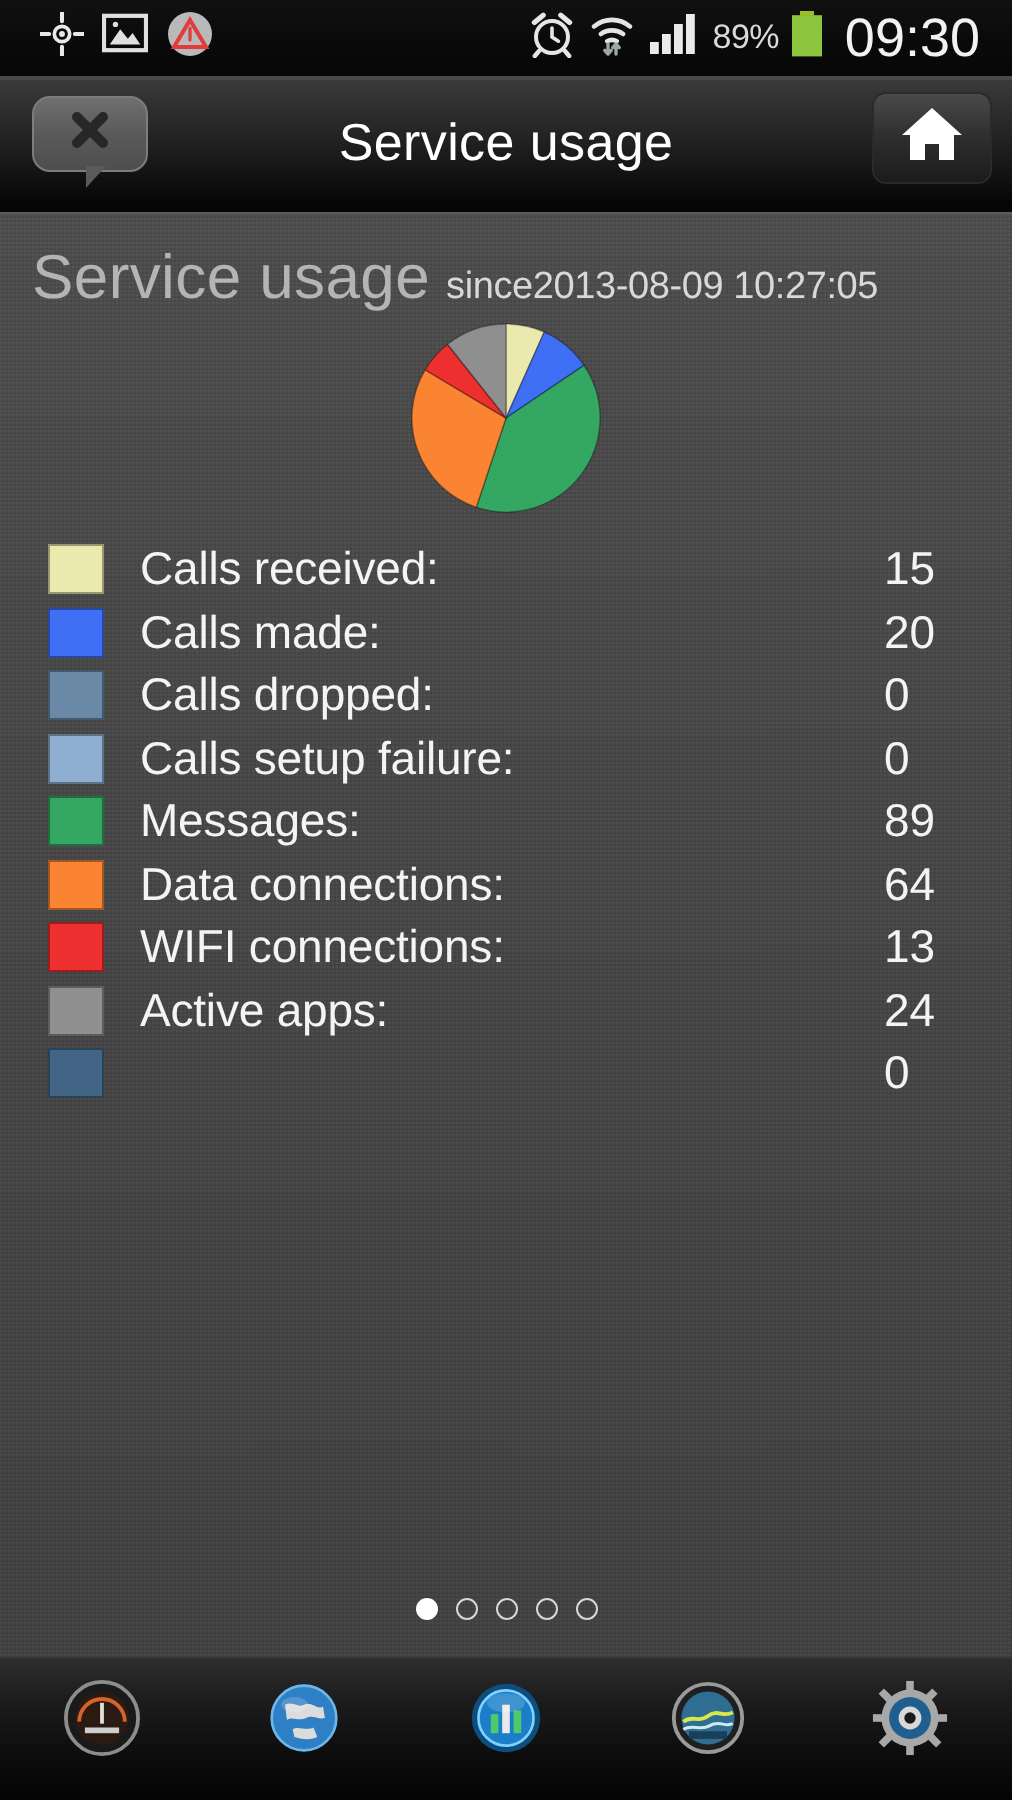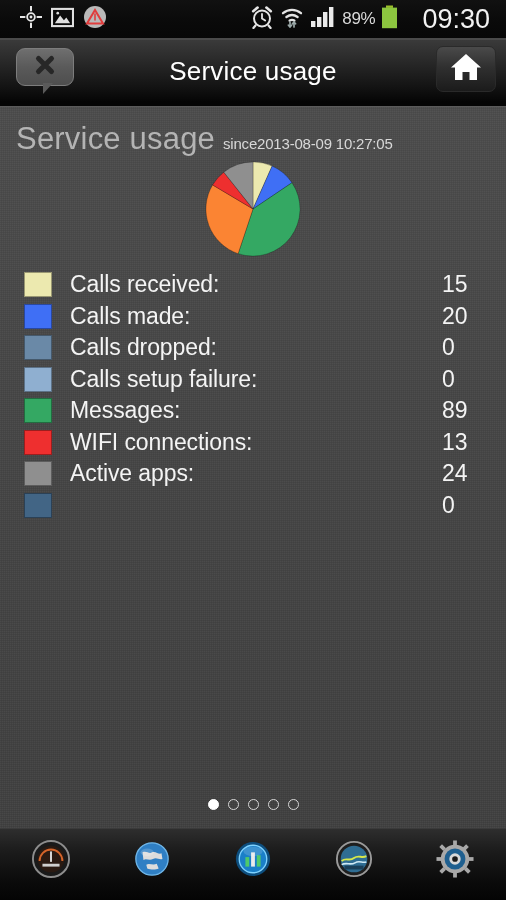--- a/index.html
+++ b/index.html
@@ -24,21 +24,21 @@
     padding: 0 8px;
   }
   .sb-left { display: flex; align-items: center; gap: 9px; padding-left: 12px; }
   .sb-right { display: flex; align-items: center; gap: 6px; margin-left: auto; padding-right: 8px; }
   .sb-icon { display: block; }
   .sb-batt-pct {
     color: #d9d9d9; font-size: 17px; letter-spacing: -0.3px;
   }
   .sb-clock {
     color: #f2f2f2; font-size: 27px; font-weight: 400;
-    letter-spacing: 0px; margin-left: 18px;
+    letter-spacing: 0px; margin-left: 4px;
     font-family: "Liberation Sans", sans-serif;
   }
   .statusbar-sep {
     position: absolute; top: 38px; left: 0;
     width: 506px; height: 2px;
     background: #4a4a4a;
   }
 
   
   .titlebar {
@@ -98,21 +98,21 @@
 
   .page-head {
     display: flex; align-items: baseline;
     padding: 14px 0 0 16px;
   }
   .page-head-title {
     color: #b4b4b4; font-size: 31px; font-weight: 400;
     letter-spacing: 0.2px;
   }
   .page-head-since {
-    color: #d8d8d8; font-size: 15px; margin-left: 8px;
+    color: #d8d8d8; font-size: 19px; margin-left: 8px;
     letter-spacing: -0.2px;
   }
 
   .pie-wrap {
     display: flex; justify-content: center;
     margin-top: 4px;
   }
 
   
   .legend {
@@ -300,20 +300,25 @@
         </div>
         <div class="legend-row">
           <span class="swatch" style="background: rgb(143, 175, 208);"></span>
           <span class="legend-label">Calls setup failure:</span>
           <span class="legend-value">0</span>
         </div>
         <div class="legend-row">
           <span class="swatch" style="background: rgb(52, 168, 99);"></span>
           <span class="legend-label">Messages:</span>
           <span class="legend-value">89</span>
+        </div>
+        <div class="legend-row">
+          <span class="swatch" style="background: rgb(251, 132, 51);"></span>
+          <span class="legend-label">Data connections:</span>
+          <span class="legend-value">64</span>
         </div>
         <div class="legend-row">
           <span class="swatch" style="background: rgb(238, 47, 47);"></span>
           <span class="legend-label">WIFI connections:</span>
           <span class="legend-value">13</span>
         </div>
         <div class="legend-row">
           <span class="swatch" style="background: rgb(143, 143, 143);"></span>
           <span class="legend-label">Active apps:</span>
           <span class="legend-value">24</span>

